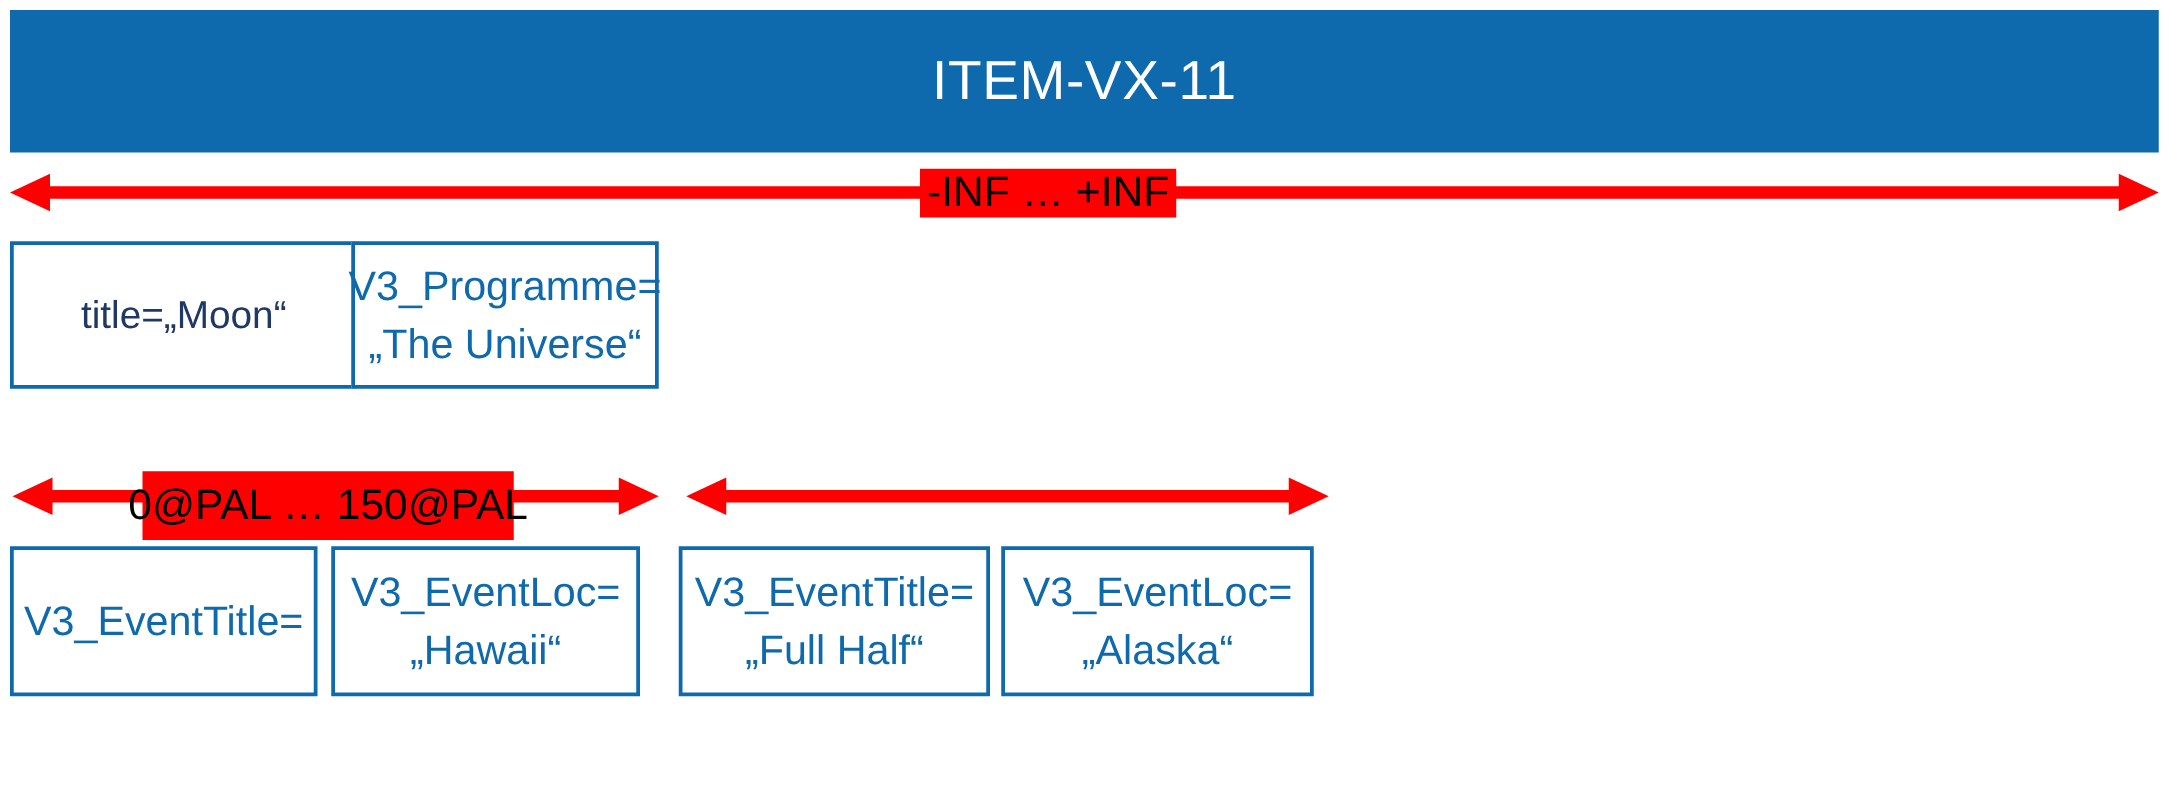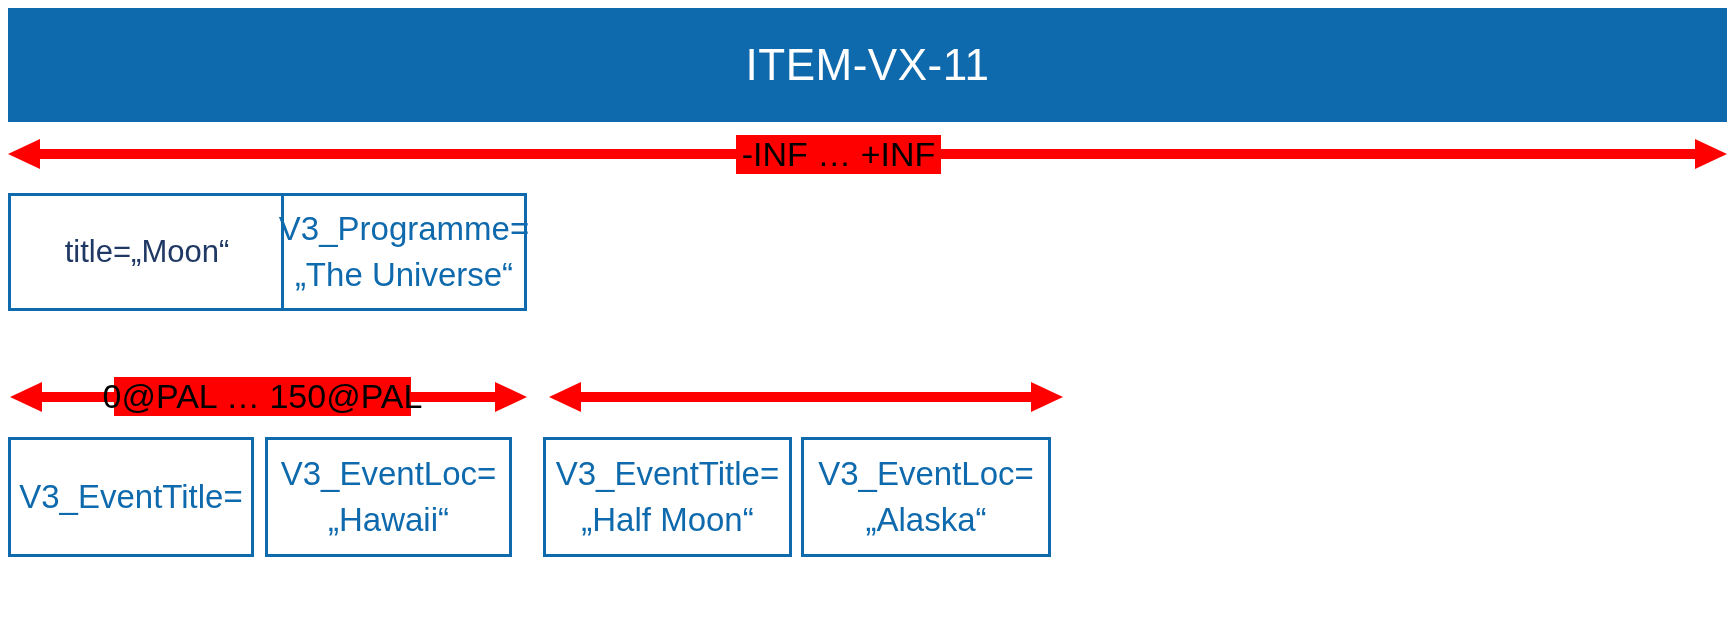--- a/index.html
+++ b/index.html
@@ -61,21 +61,21 @@
   
   .range-label{
     position:absolute;
     background:var(--red);
     color:var(--label-text);
     display:flex; align-items:center; justify-content:center;
     font-size:34px;
     white-space:nowrap;
   }
   .label-top{left:736px; top:135px; width:205px; height:39px;}
-  .label-left{left:114px; top:377px; width:297px; height:39px;}
+  .label-left{left:114px; top:377px; width:297px; height:55px;}
   .label-right{left:628px; top:377px; width:349px; height:39px;}
 
   
   .box{
     position:absolute;
     background:#ffffff;
     border:3px solid var(--blue);
     color:var(--blue);
     display:flex; flex-direction:column;
     align-items:center; justify-content:center;
@@ -130,20 +130,20 @@
 
   <div class="box box-e1">
     <div class="box-line">V3_EventTitle=</div>
   </div>
   <div class="box box-e2">
     <div class="box-line">V3_EventLoc=</div>
     <div class="box-line">„Hawaii“</div>
   </div>
   <div class="box box-e3">
     <div class="box-line">V3_EventTitle=</div>
-    <div class="box-line">„Half Moon“</div>
+    <div class="box-line">„Full Half“</div>
   </div>
   <div class="box box-e4">
     <div class="box-line">V3_EventLoc=</div>
     <div class="box-line">„Alaska“</div>
   </div>
 
 </div>
 
 </body></html>

